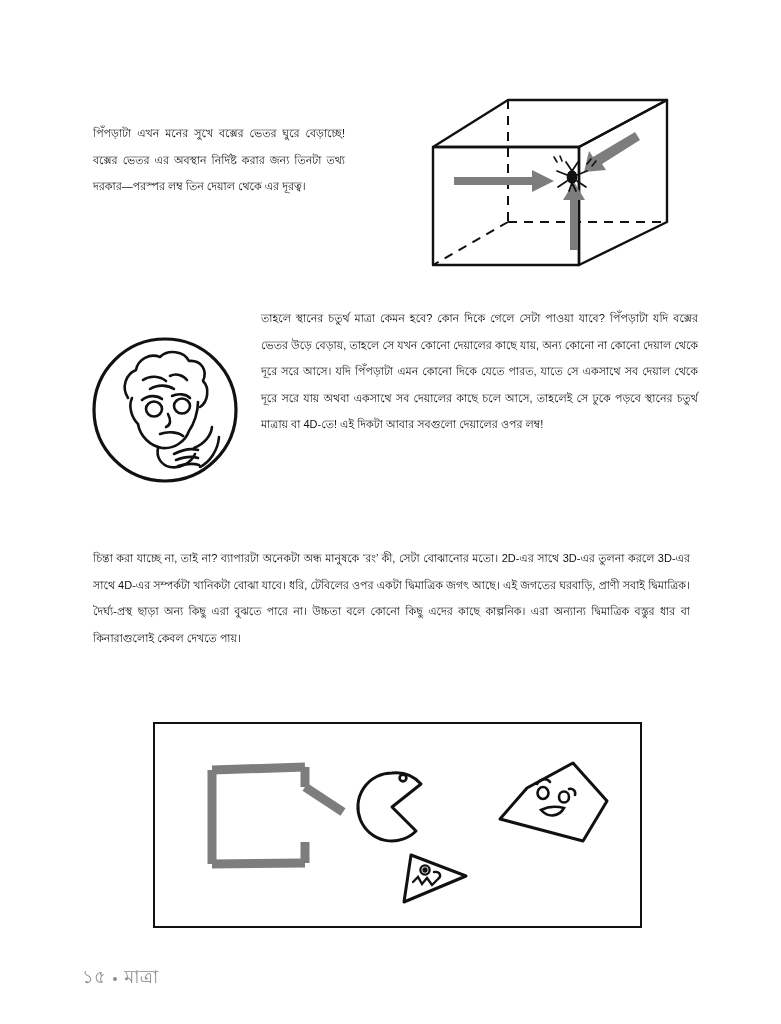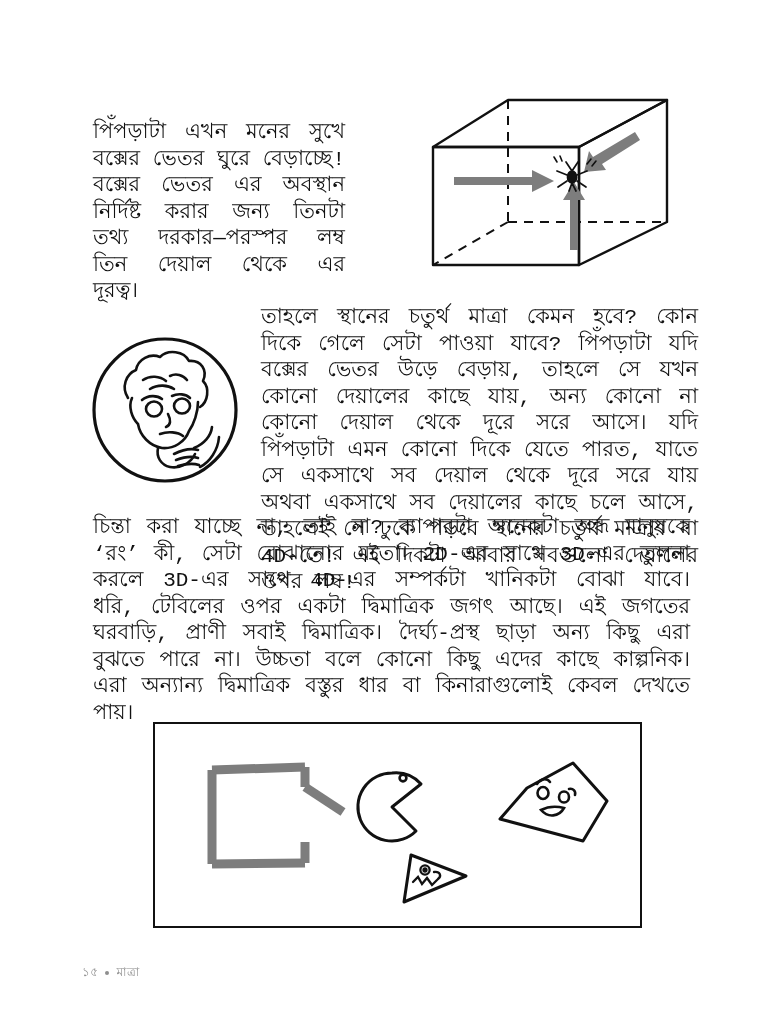--- a/index.html
+++ b/index.html
@@ -17,23 +17,23 @@
   }
 
   .page {
     position: absolute;
     inset: 0;
     background: #ffffff;
   }
 
   
   .bn {
-    font-family: Liberation Mono, monospace;
+    font-family: Liberation Sans, sans-serif;
     color: #111111;
-    font-size: 21px;
+    font-size: 11px;
     line-height: 26.5px;
     text-align: justify;
     text-justify: inter-word;
   }
 
   #intro-paragraph {
     position: absolute;
     left: 93px;
     top: 120px;
     width: 252px;
@@ -43,21 +43,21 @@
     position: absolute;
     left: 253px;
     top: 305px;
     width: 437px;
     margin-left: 8px;
   }
 
   #comparison-paragraph {
     position: absolute;
     left: 93px;
-    top: 515px;
+    top: 545px;
     width: 597px;
   }
 
   
   #cube-figure {
     position: absolute;
     left: 420px;
     top: 92px;
     width: 270px;
     height: 195px;
@@ -87,21 +87,21 @@
 
   
   #page-footer {
     position: absolute;
     left: 82px;
     top: 963px;
     display: flex;
     align-items: center;
     gap: 7px;
     color: #8e8e8e;
-    font-size: 12px;
+    font-size: 18px;
     font-family: "Liberation Serif", "DejaVu Serif", serif;
     letter-spacing: 0.4px;
   }
   #page-footer .sep {
     display: inline-block;
     width: 4px;
     height: 4px;
     background: #8e8e8e;
     border-radius: 50%;
   }

